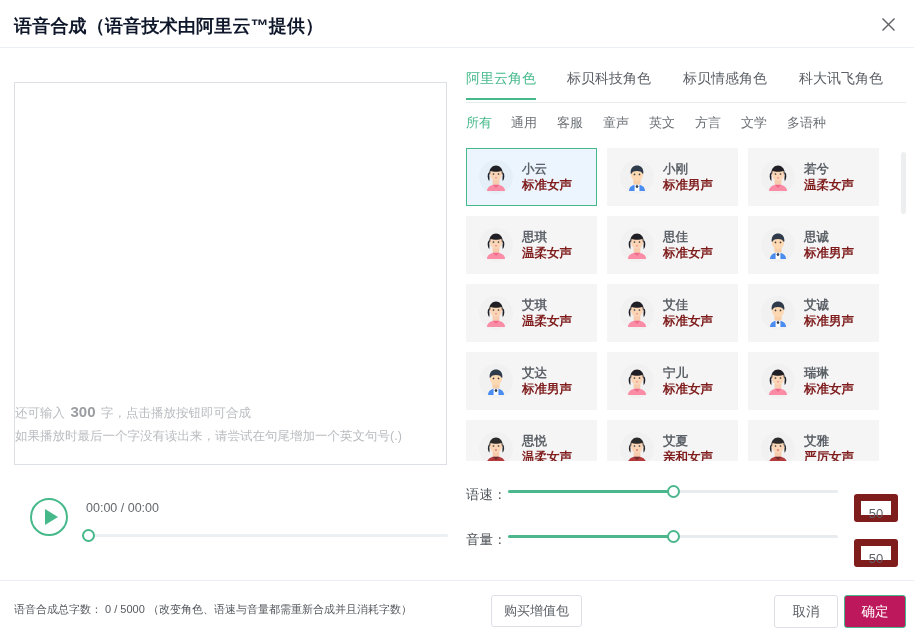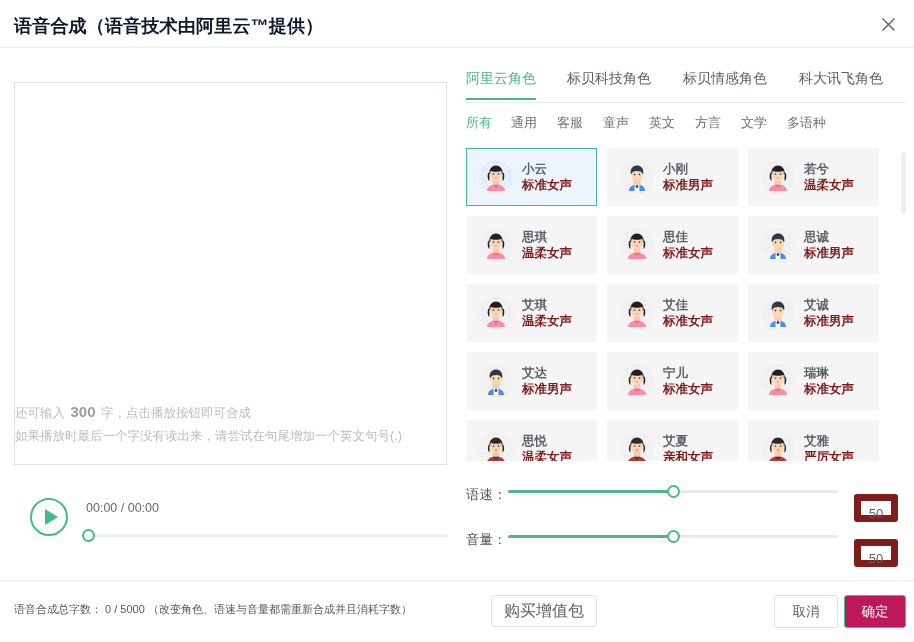--- a/index.html
+++ b/index.html
@@ -244,21 +244,21 @@
     font-size: 11px; color: #55595e;
     white-space: nowrap;
   }
   .count-num { color: #55595e; }
   .count-note { color: #55595e; }
   .buy-btn {
     position: absolute; left: 491px; top: 14px;
     height: 32px; padding: 0 12px;
     border: 1px solid #dcdfe6; border-radius: 3px;
     background: #fff;
-    font-size: 16px; color: #5d6268;
+    font-size: 13px; color: #5d6268;
     line-height: 30px;
     cursor: pointer;
     white-space: nowrap;
   }
   .cancel-btn {
     position: absolute; right: 76px; top: 14px;
     width: 64px; height: 33px;
     border: 1px solid #dcdfe6; border-radius: 3px;
     background: #fff;
     font-size: 13.5px; color: #5d6268;

